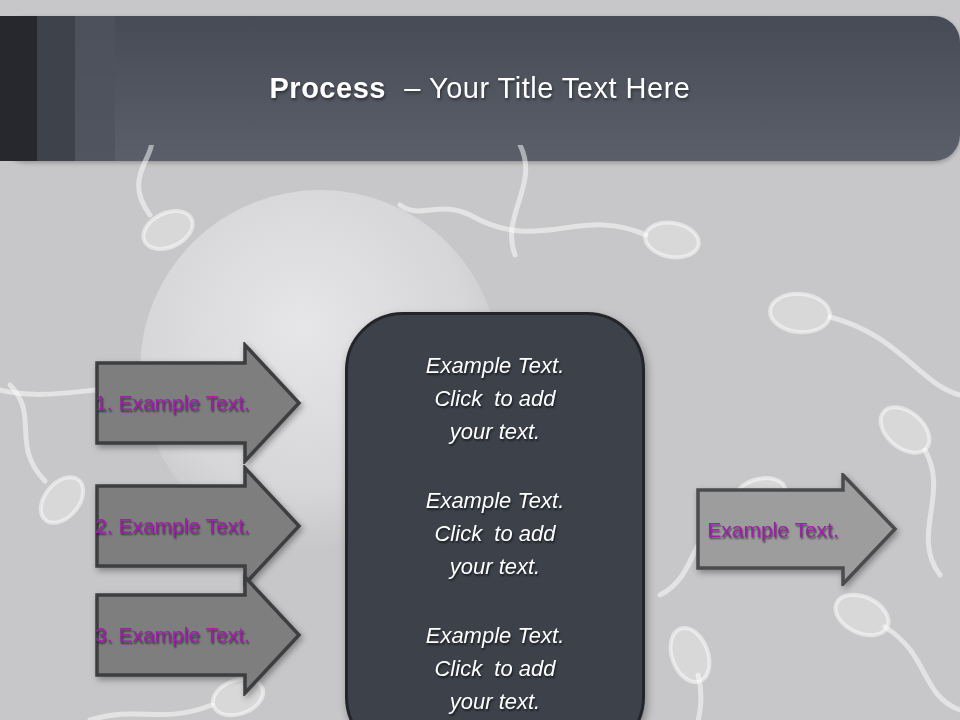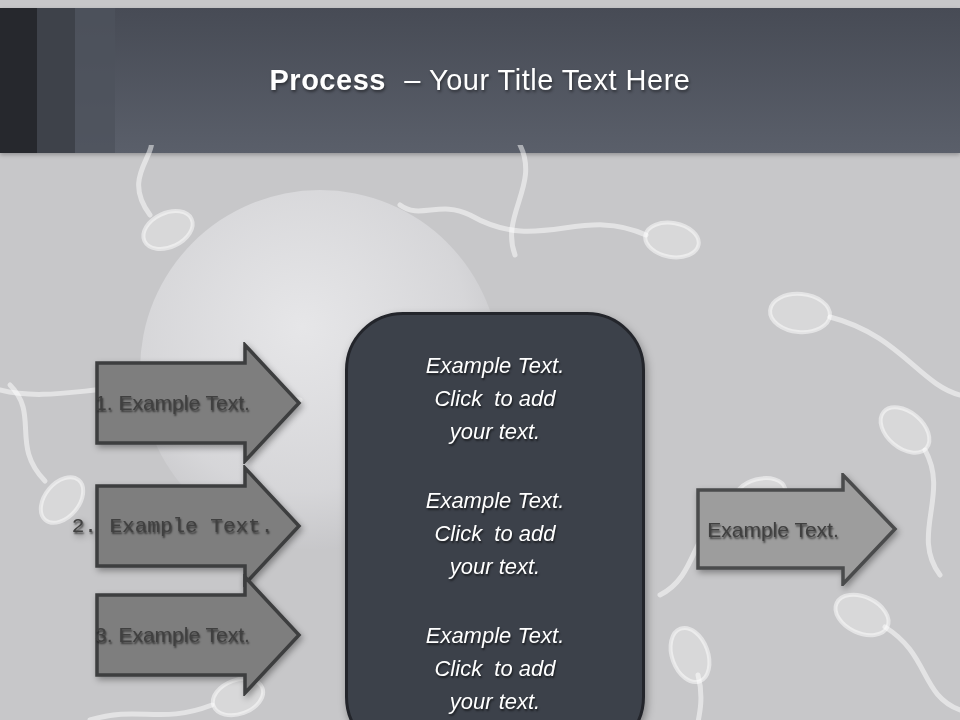--- a/index.html
+++ b/index.html
@@ -3,24 +3,25 @@
 <meta charset="utf-8">
 <style>
   html,body{margin:0;padding:0;background:#9a9a9c;}
   .slide{
     position:relative;width:960px;height:720px;overflow:hidden;
     font-family:"Liberation Sans",sans-serif;
     background:var(--body-bg,#c7c7c9);
   }
   
   .header{
-    position:absolute;top:8px;left:0;width:960px;height:145px;
+    position:absolute;top:16px;left:0;width:960px;height:145px;
     background:linear-gradient(to bottom,var(--header-top,#474b55),var(--header-bottom,#5a5f6a));
     display:flex;align-items:center;justify-content:center;
     box-shadow:0 2px 4px rgba(0,0,0,0.25);
+    border-radius:26px;
   }
   .stripe{position:absolute;top:0;height:145px;}
   .stripe.s1{left:0;width:37px;background:var(--header-stripe-dark,#26282d);}
   .stripe.s2{left:37px;width:38px;background:var(--header-stripe-mid,#3e424a);}
   .stripe.s3{left:75px;width:40px;background:var(--header-stripe-light,#4d525c);opacity:.8;}
   .title{
     margin:0;color:#fff;font-size:29px;font-weight:400;letter-spacing:.5px;
     text-shadow:1px 2px 3px rgba(0,0,0,.45);z-index:2;
   }
   .title .t-bold{font-weight:700;}
@@ -32,25 +33,25 @@
     background:radial-gradient(circle at 45% 38%, rgba(240,240,242,.95) 0%, rgba(224,224,227,.75) 55%, rgba(180,180,184,.35) 82%, rgba(199,199,201,0) 100%);
     opacity:.8;
   }
   .bg-art{position:absolute;top:0;left:0;}
   
   .arrow{position:absolute;filter:drop-shadow(2px 3px 3px rgba(0,0,0,.35));}
   .arrow svg{display:block;}
   .arrow .arrow-label{
     position:absolute;top:0;left:0;right:52px;bottom:0;
     display:flex;align-items:center;justify-content:center;
-    color:#404040;font-size:21px;white-space:nowrap;
+    color:#a21caf;font-size:21px;white-space:nowrap;
     text-shadow:1px 2px 2px rgba(0,0,0,.6);
   }
   .arrow1{left:95px;top:197px;width:207px;height:122px;}
-  .arrow2{left:95px;top:320px;width:207px;height:122px;font-family:Liberation Mono, monospace;}
+  .arrow2{left:95px;top:320px;width:207px;height:122px;}
   .arrow3{left:95px;top:429px;width:207px;height:122px;}
   .arrow-right{left:696px;top:328px;width:202px;height:113px;}
   .arrow-right .arrow-label{right:48px;}
   
   .panel{
     position:absolute;left:345px;top:167px;width:300px;height:443px;
     box-sizing:border-box;border:3px solid var(--panel-border,#23252b);
     border-radius:58px;background:var(--panel-fill,#3c414a);
     box-shadow:2px 4px 8px rgba(0,0,0,.35);
     display:flex;flex-direction:column;justify-content:center;align-items:center;

